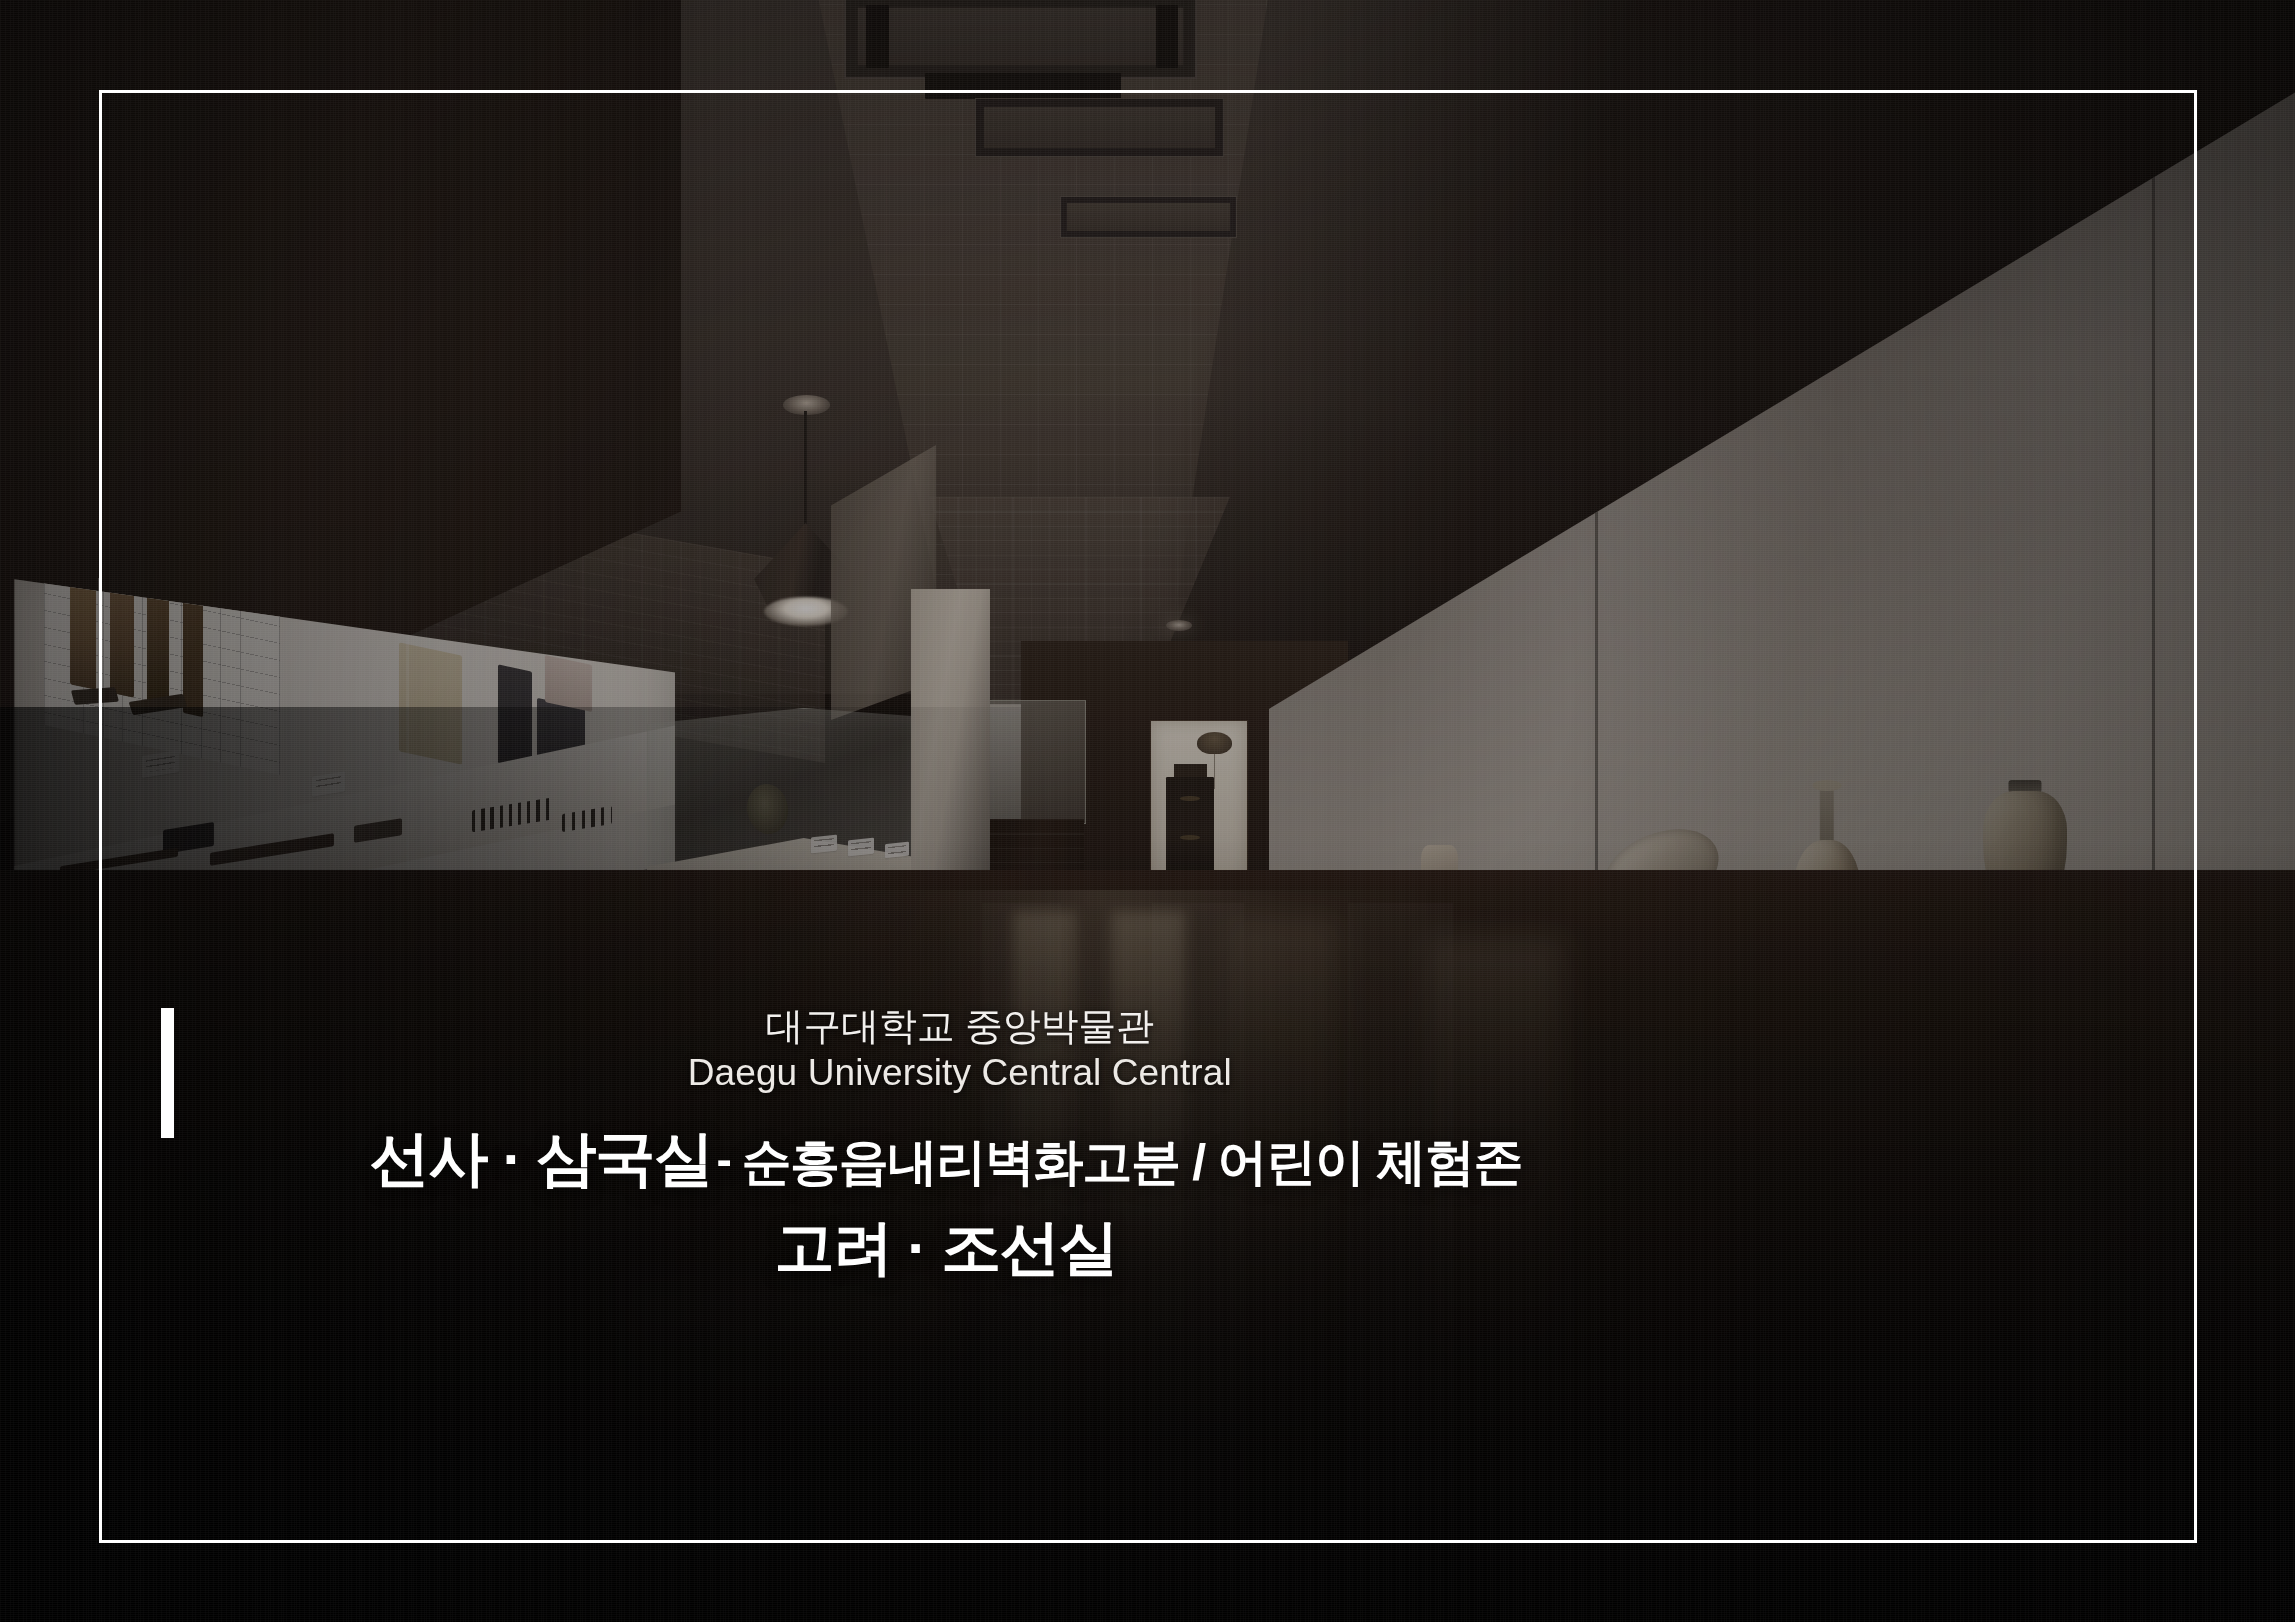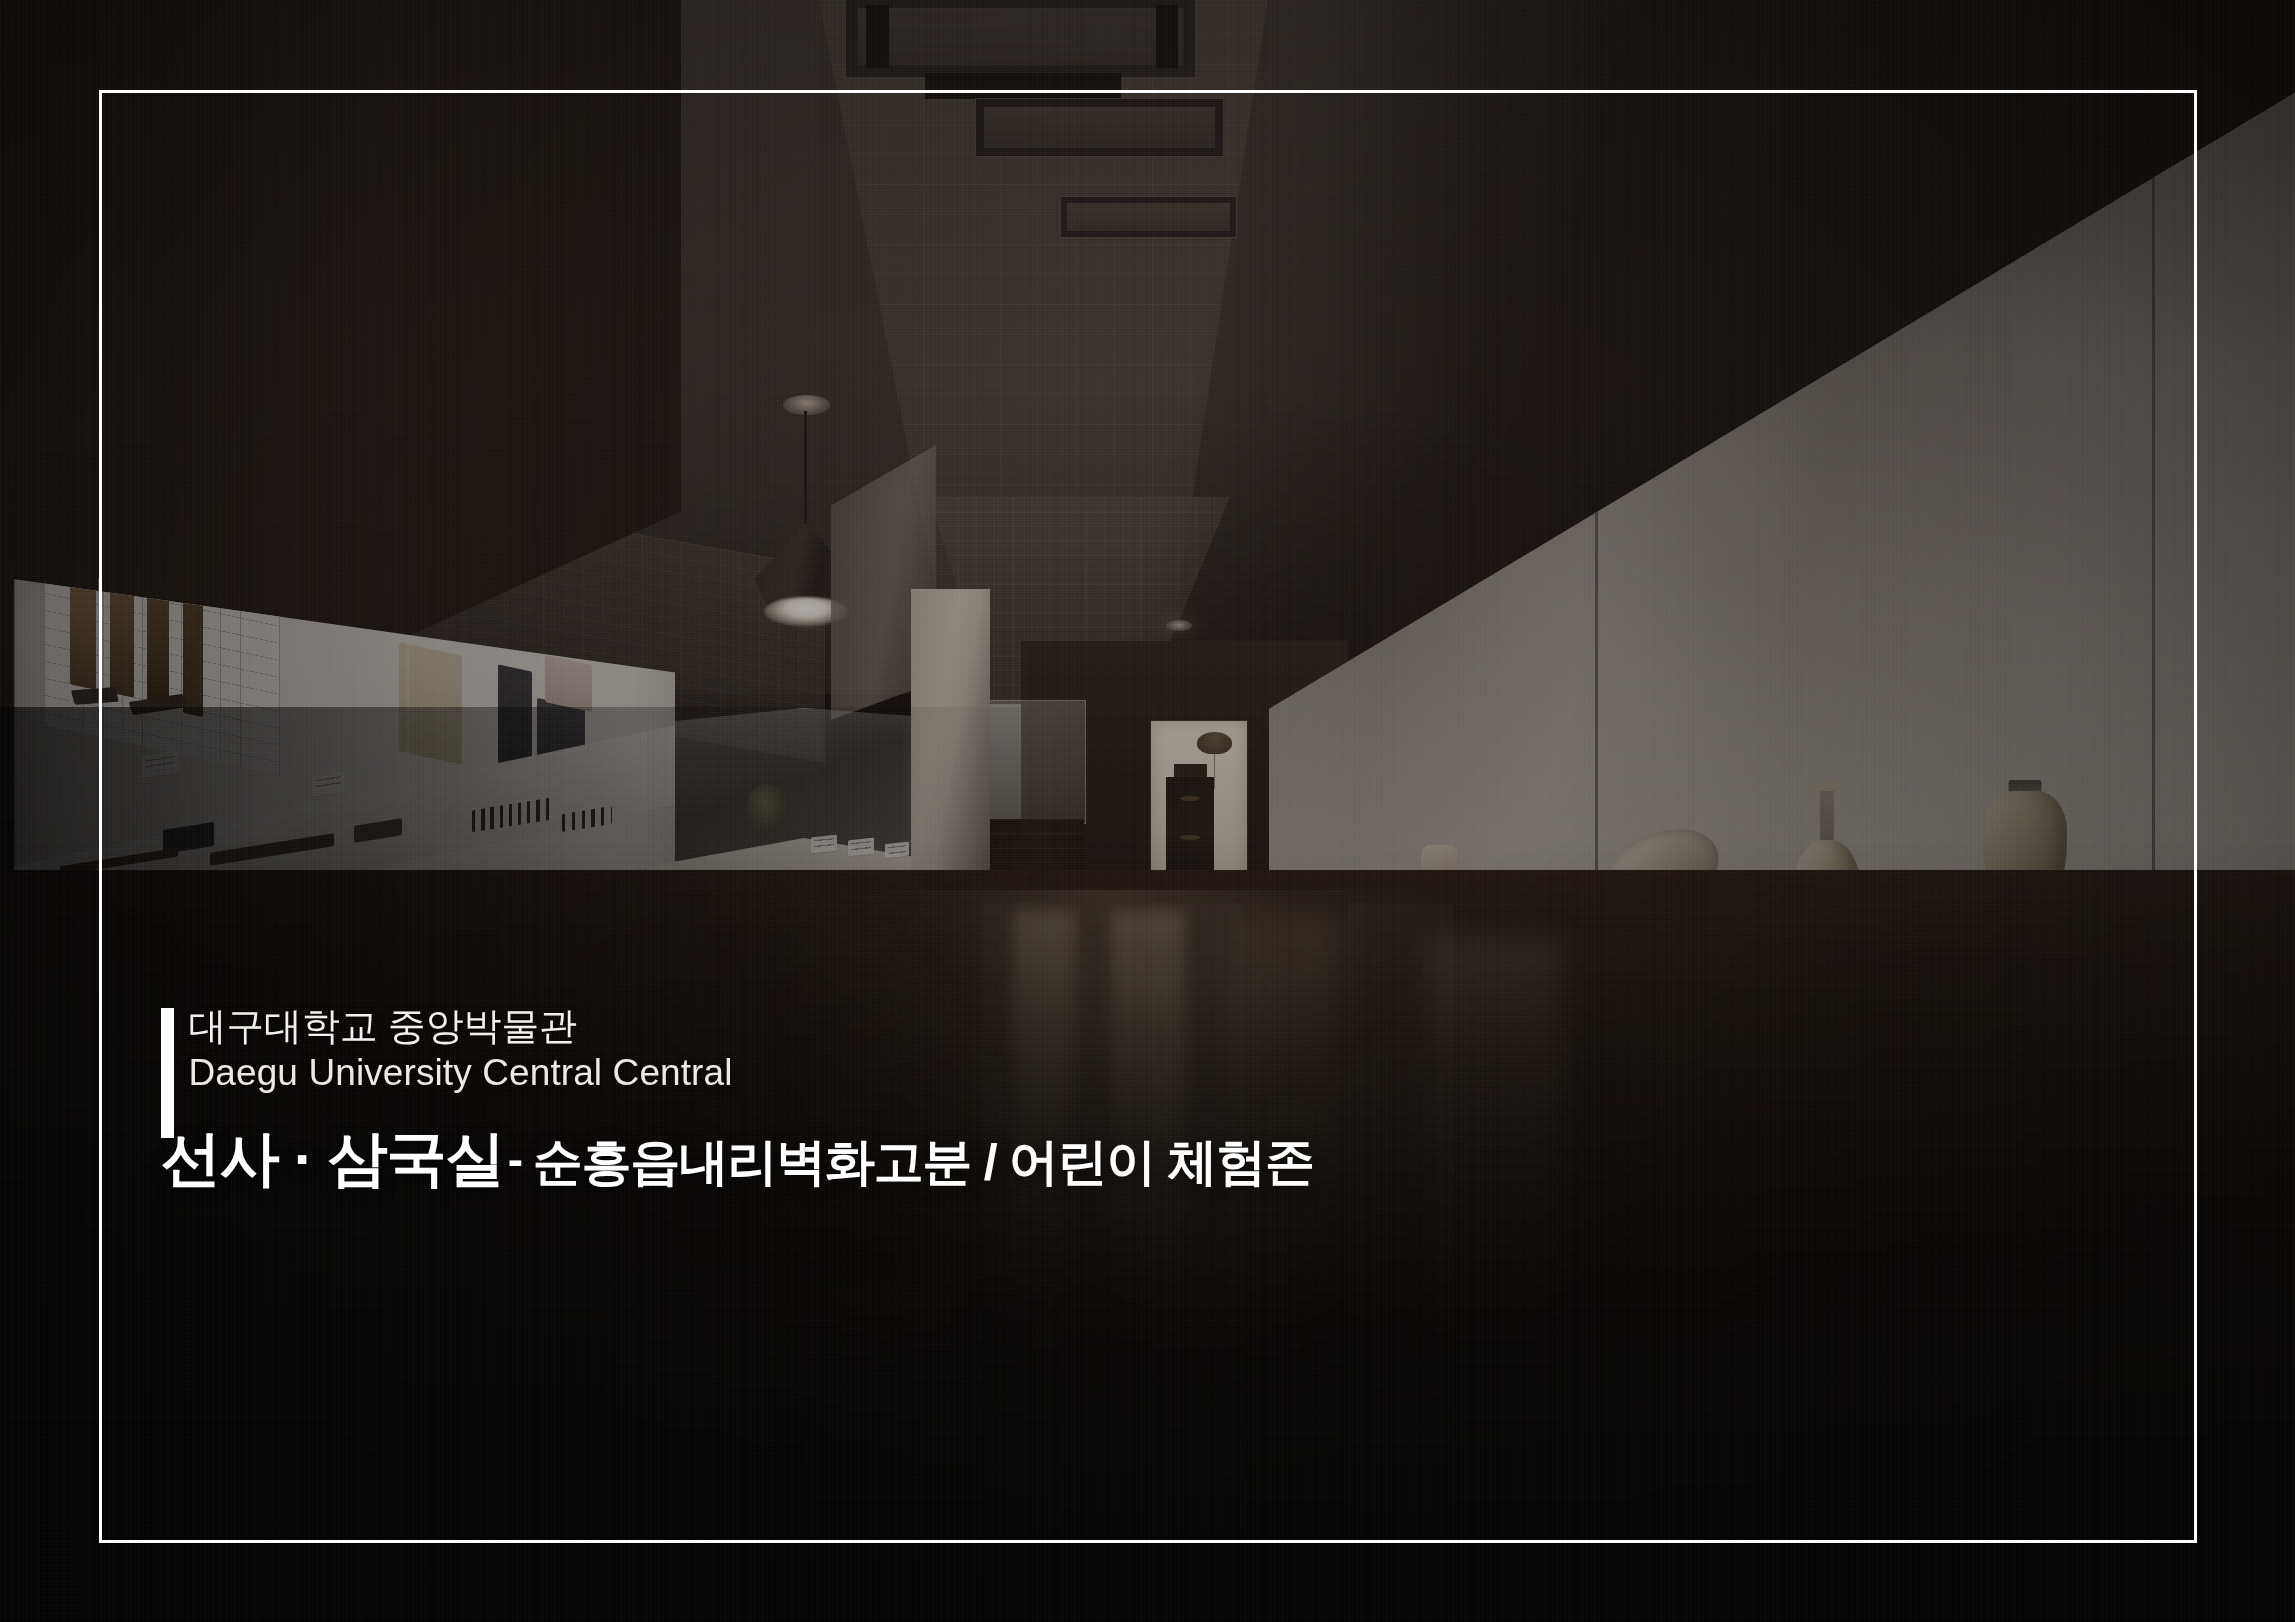--- a/index.html
+++ b/index.html
@@ -331,21 +331,21 @@
 
   
   .frame{
     position:absolute;left:99px;top:90px;
     width:2098px;height:1453px;
     border:3.9px solid #ffffff;
     pointer-events:none;
   }
 
   
-  .overlay{position:absolute;left:161px;top:1005px;width:1570px;color:#fff;}
+  .overlay{position:absolute;left:161px;top:1005px;width:1570px;color:#fff;text-align:center;}
   .org-block{position:relative;padding-left:27.5px;}
   .org-bar{
     position:absolute;left:0;top:2.6px;width:13px;height:130px;background:#fff;
   }
   .org-ko{
     font-size:38px;line-height:1.12;font-weight:400;letter-spacing:-0.2px;
     color:#f2f0ee;margin:0;
     text-shadow:0 1.3px 6.5px rgba(0,0,0,.7);
   }
   .org-en{
@@ -552,16 +552,17 @@
       <div class="org-bar"></div>
       <p class="org-ko">대구대학교 중앙박물관</p>
       <p class="org-en">Daegu University Central Central</p>
     </div>
 
 
     <p class="subline">
       <span>선사 · 삼국실</span><span class="dash">-</span><span class="small">순흥읍내리벽화고분 / 어린이 체험존</span>
     </p>
 
+    <p class="subline2">고려 · 조선실</p>
   </div>
 
 </div>
 
 
 </body></html>

